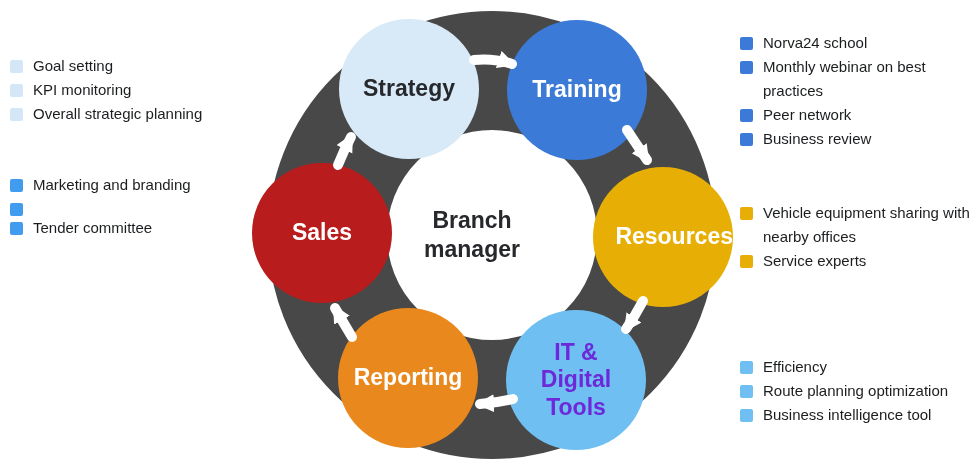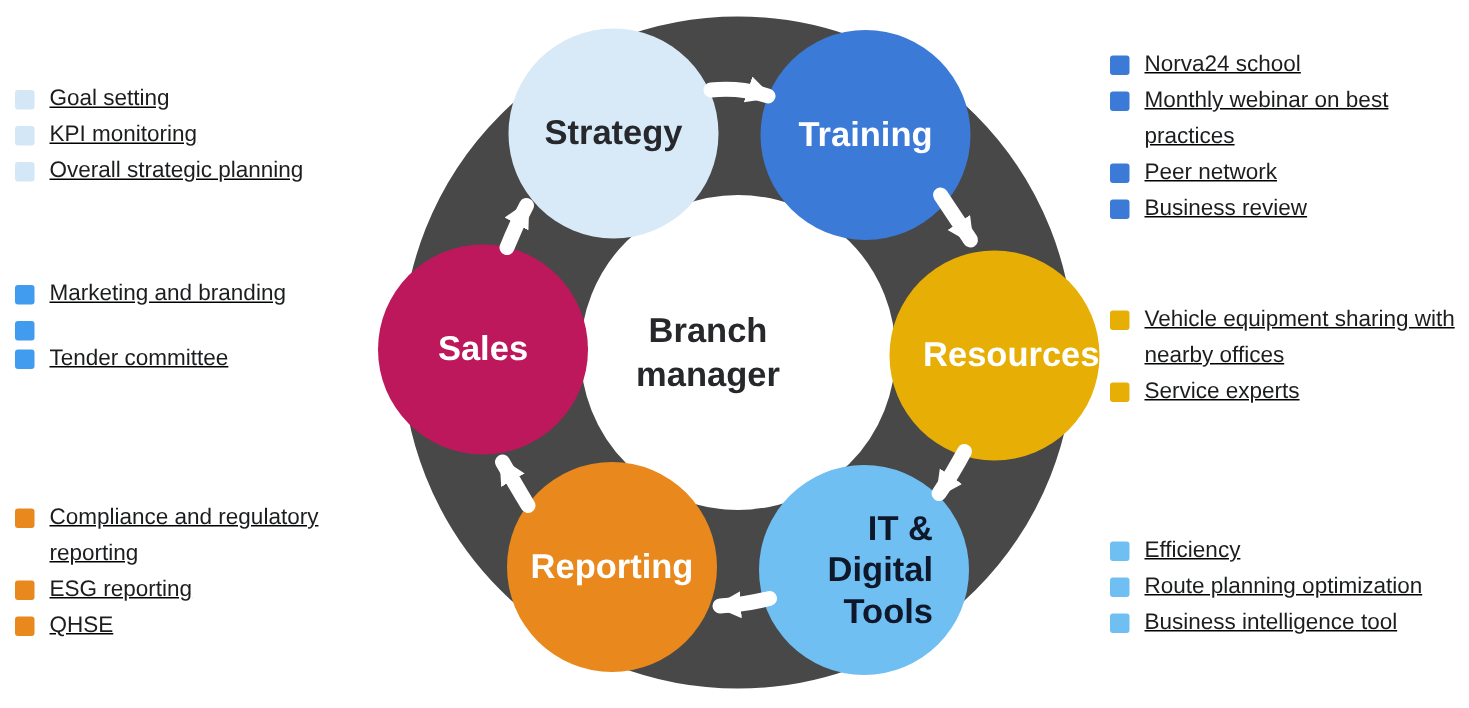--- a/index.html
+++ b/index.html
@@ -73,39 +73,38 @@
 
   
   .group {
     position: absolute;
     width: 240px;
     z-index: 5;
   }
   .item {
     display: flex;
     align-items: flex-start;
-    text-decoration: underline;
   }
   .bullet {
     flex: 0 0 auto;
     width: 13px; height: 13px;
     border-radius: 2px;
     margin: 6px 10px 0 0;
     background: #ccc;
   }
   .txt {
     display: block;
     max-width: 210px;
     font-size: 15px;
     line-height: 24px;
     color: #1B1D1F;
   }
 
   .group-strategy  { left: 10px;  top: 54px;  }
-  .group-sales     { left: 10px;  top: 184px; }
+  .group-sales     { left: 10px;  top: 173px; }
   .group-reporting { left: 10px;  top: 333px; }
   .group-training  { left: 740px; top: 31px;  }
   .group-resources { left: 740px; top: 201px; }
   .group-it        { left: 740px; top: 355px; }
 </style>
 </head>
 <body>
 
 <div class="stage">
 
@@ -113,27 +112,27 @@
 
   <div class="node node-training" style="background: rgb(60, 122, 215); color: rgb(255, 255, 255);">
     <span class="node-label">Training</span>
   </div>
   <div class="node node-strategy" style="background: rgb(216, 234, 248); color: rgb(38, 40, 43);">
     <span class="node-label">Strategy</span>
   </div>
   <div class="node node-resources" style="background: rgb(231, 175, 6); color: rgb(255, 255, 255); justify-content: flex-end;">
     <span class="node-label">Resources</span>
   </div>
-  <div class="node node-it" style="background: rgb(111, 191, 242); color: #0f172a; text-align: right;">
+  <div class="node node-it" style="background: rgb(111, 191, 242); color: #6d28d9;">
     <span class="node-label">IT &amp; Digital Tools</span>
   </div>
   <div class="node node-reporting" style="background: rgb(232, 136, 29); color: rgb(255, 255, 255); align-items: center;">
     <span class="node-label">Reporting</span>
   </div>
-  <div class="node node-sales" style="background: #be185d; color: rgb(255, 255, 255);">
+  <div class="node node-sales" style="background: #b91c1c; color: rgb(255, 255, 255);">
     <span class="node-label">Sales</span>
   </div>
 
   <div class="center-label">
     <div class="cl">Branch manager</div>
   </div>
 
   <svg class="arrows" viewBox="0 0 979 472" aria-hidden="true">
     <defs>
       <marker id="ah" markerUnits="userSpaceOnUse" markerWidth="26" markerHeight="26" refX="14" refY="9" orient="auto">
@@ -170,34 +169,20 @@
     </div>
     <div class="item">
       <span class="bullet" style="background: rgb(65, 155, 238);"></span>
     </div>
     <div class="item">
       <span class="bullet" style="background: rgb(65, 155, 238);"></span>
       <span class="txt">Tender committee</span>
     </div>
   </div>
 
-  <div class="group group-reporting">
-    <div class="item">
-      <span class="bullet" style="background: rgb(232, 136, 29);"></span>
-      <span class="txt">Compliance and regulatory reporting</span>
-    </div>
-    <div class="item">
-      <span class="bullet" style="background: rgb(232, 136, 29);"></span>
-      <span class="txt">ESG reporting</span>
-    </div>
-    <div class="item">
-      <span class="bullet" style="background: rgb(232, 136, 29);"></span>
-      <span class="txt">QHSE</span>
-    </div>
-  </div>
 
   <div class="group group-training">
     <div class="item">
       <span class="bullet" style="background: rgb(60, 122, 215);"></span>
       <span class="txt">Norva24 school</span>
     </div>
     <div class="item">
       <span class="bullet" style="background: rgb(60, 122, 215);"></span>
       <span class="txt">Monthly webinar on best practices</span>
     </div>

